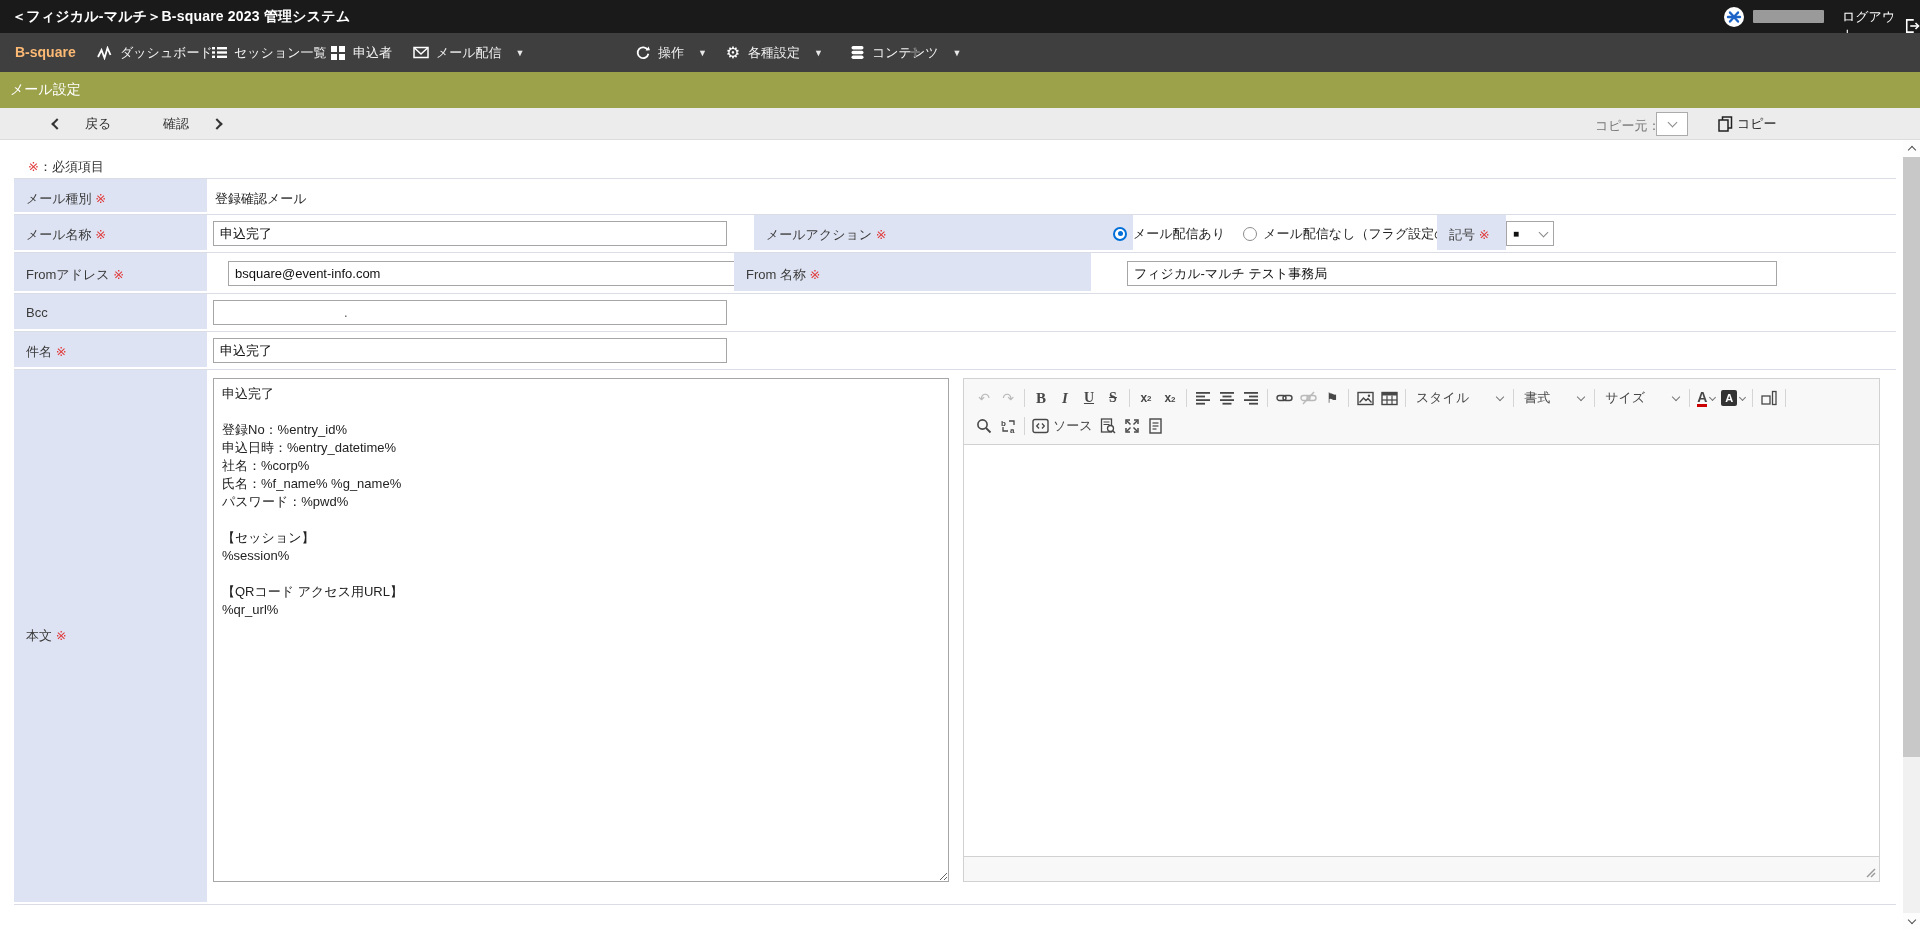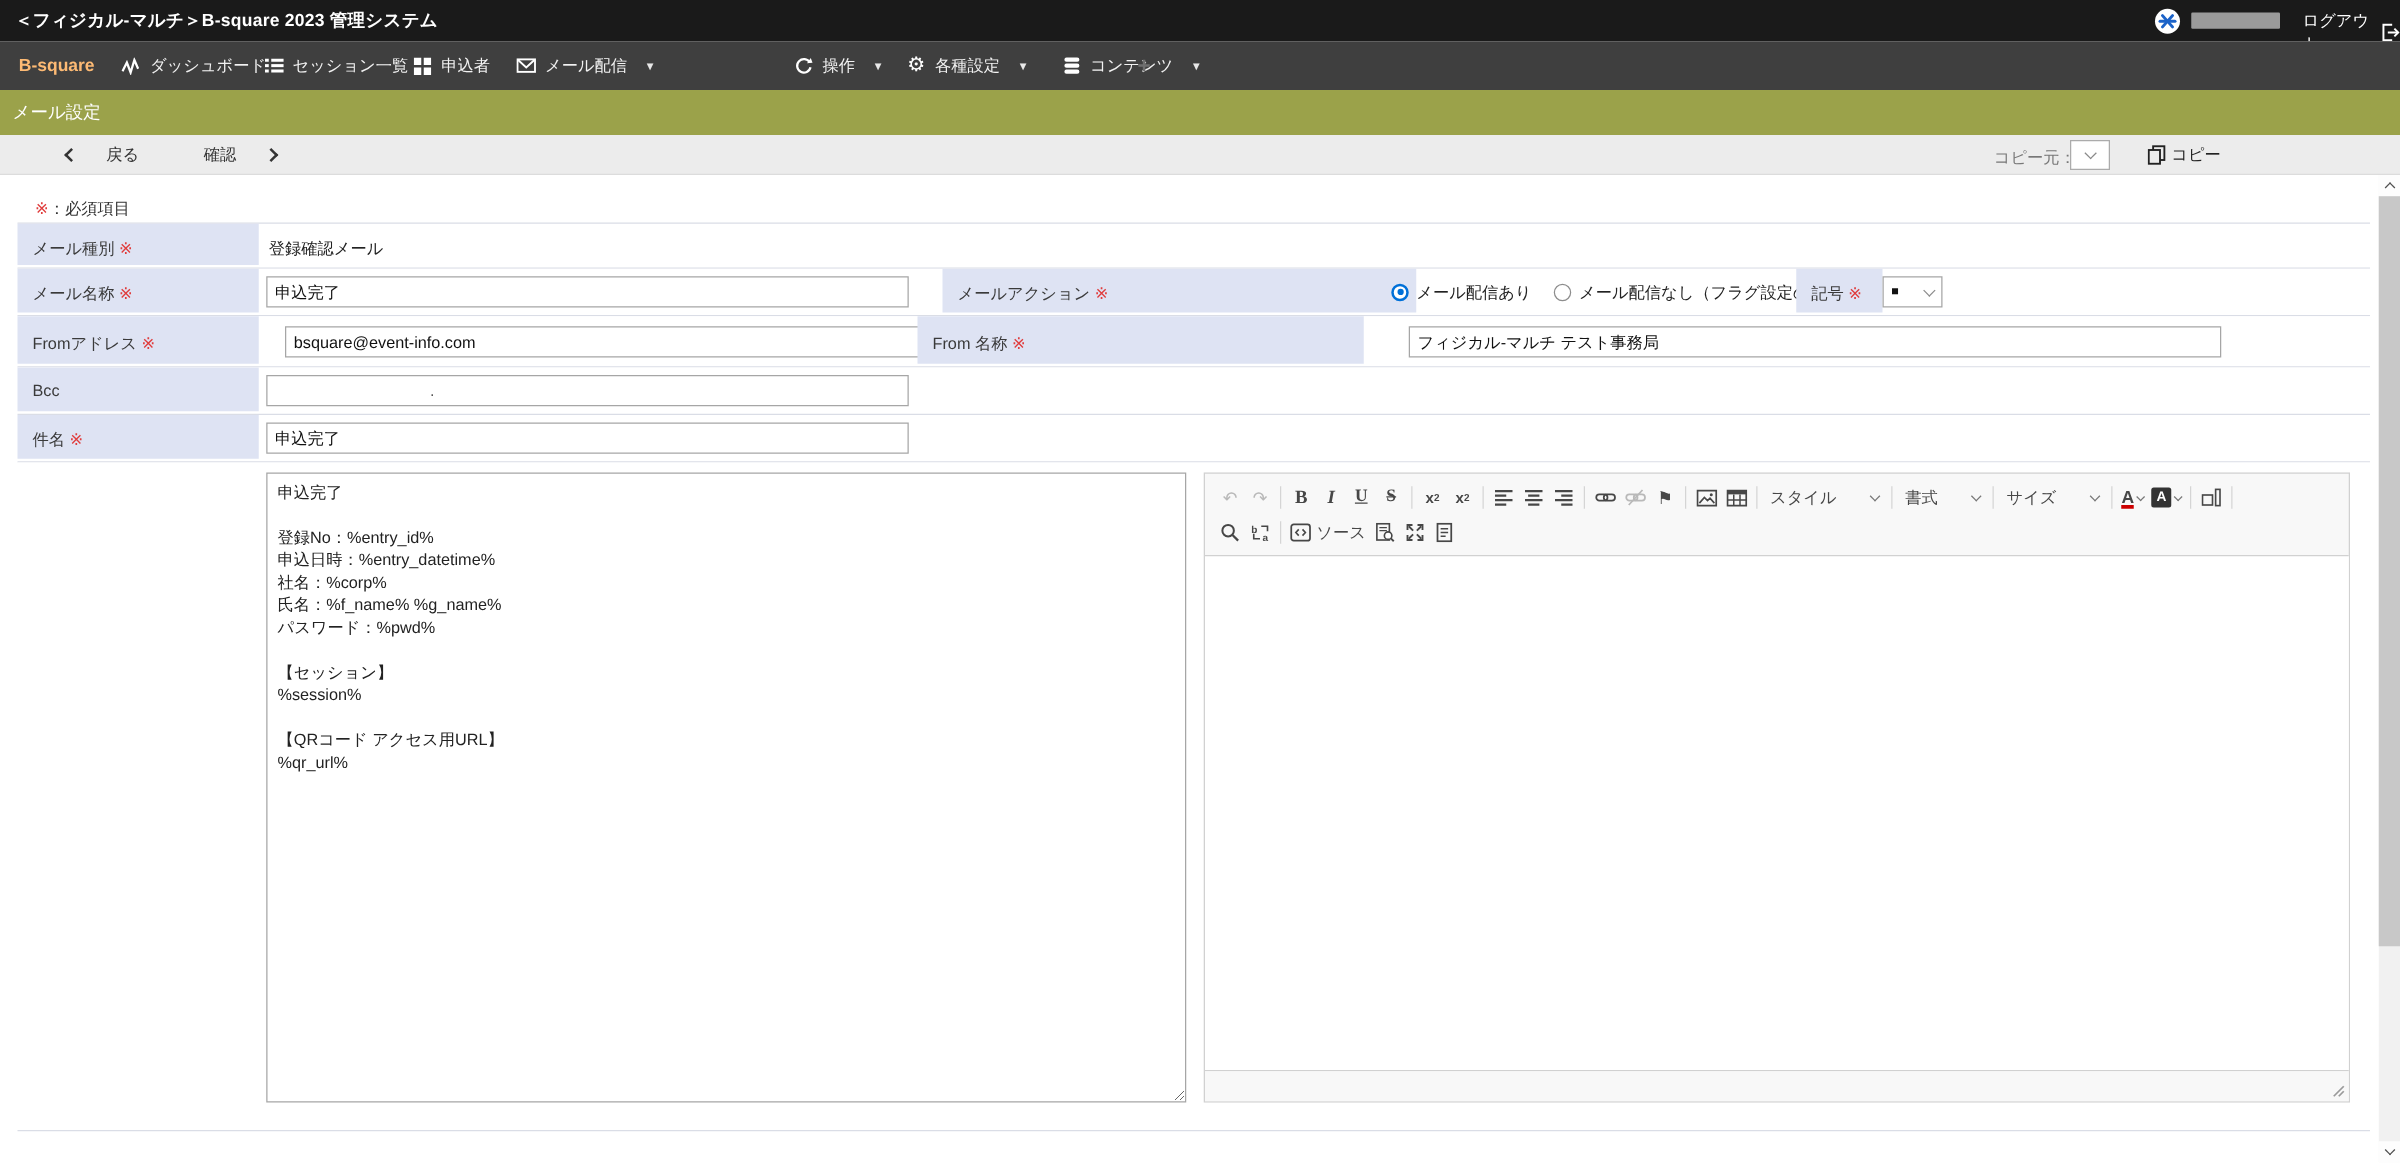--- a/index.html
+++ b/index.html
@@ -287,20 +287,23 @@
     </div>
 
     <div class="frow" style="height:38px">
       <div class="lblcell">
         <span>件名</span> <span class="req">※</span>
       </div>
       <input class="inp" style="left: 199px; top: 6px; width: 514px;" value="申込完了">
     </div>
 
     <div class="frow" style="height:535px">
+      <div class="lblcell center">
+        <span><span>本文</span> <span class="req">※</span></span>
+      </div>
       <textarea class="bodyta" spellcheck="false" style="">申込完了
 
 登録No：%entry_id%
 申込日時：%entry_datetime%
 社名：%corp%
 氏名：%f_name% %g_name%
 パスワード：%pwd%
 
 【セッション】
 %session%

